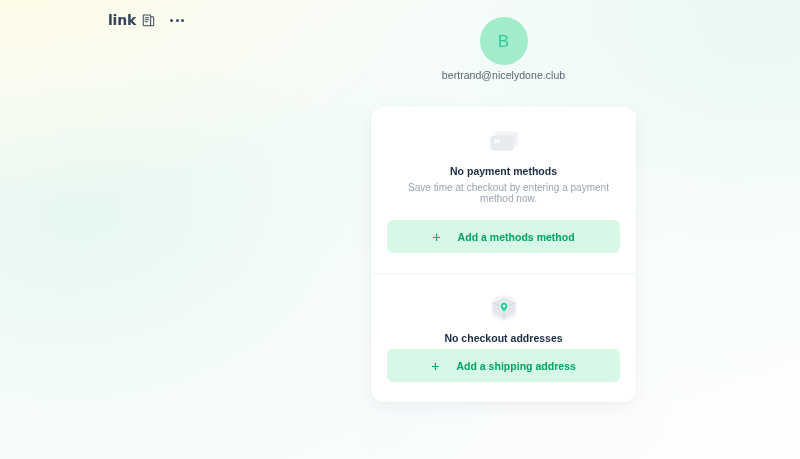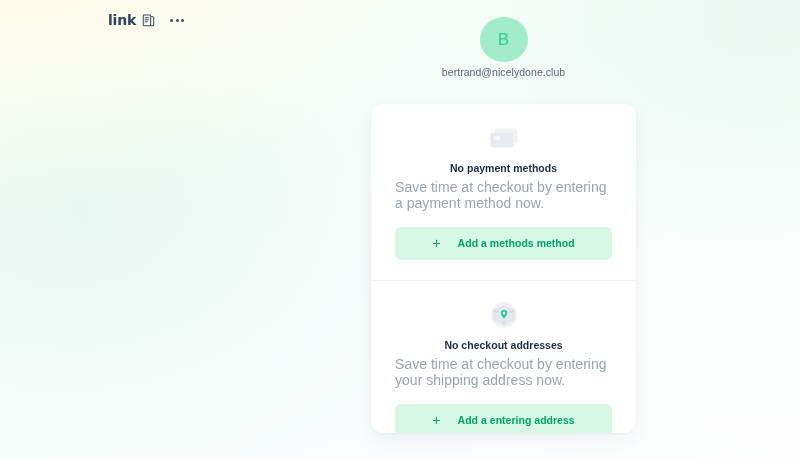--- a/index.html
+++ b/index.html
@@ -126,21 +126,21 @@
     width: 265px;
     margin-top: 26px;
     background: #ffffff;
     border-radius: 12px;
     box-shadow: 0 1px 2px rgba(30,45,70,0.035),
                 0 6px 18px rgba(30,45,70,0.055);
     overflow: hidden;
   }
 
   .section {
-    padding: 19px 24px 20px;
+    padding: 19px 16px 20px;
     display: flex;
     flex-direction: column;
     align-items: center;
   }
   .section + .section {
     border-top: 1px solid #f0f2f4;
   }
 
   .empty-icon {
     height: 30px;
@@ -152,24 +152,26 @@
 
   .section-title {
     font-size: 10.5px;
     font-weight: 700;
     color: #1b2b43;
     letter-spacing: 0.02px;
     margin-bottom: 5px;
   }
 
   .section-sub {
-    font-size: 14px;
+    font-size: 10px;
     color: #9aa4b0;
+    text-align: center;
     letter-spacing: 0.02px;
     margin-bottom: 16px;
+    margin-left: 10px;
   }
 
   .add-btn {
     width: 100%;
     height: 33px;
     border: none;
     border-radius: 6px;
     background: #d7f7e7;
     color: #00a464;
     font-family: "Liberation Sans", sans-serif;
@@ -251,23 +253,22 @@
             <circle cx="15" cy="15" r="13" fill="#f1f3f5"></circle>
             <path d="M15 4.5 26 10v10L15 25.5 4 20V10z" fill="#e4e8ec"></path>
             <path d="M4 10l11 5.2L26 10" stroke="#d3d9df" stroke-width="1.2" fill="none"></path>
             <path d="M15 15.2V25.5" stroke="#d3d9df" stroke-width="1.2"></path>
             <circle cx="15" cy="13.2" r="4.6" fill="#ffffff"></circle>
             <path d="M15 9.6c-2 0-3.6 1.6-3.6 3.5 0 2.6 3.6 5.6 3.6 5.6s3.6-3 3.6-5.6c0-1.9-1.6-3.5-3.6-3.5z" fill="#2ecf9a"></path>
             <circle cx="15" cy="13.1" r="1.35" fill="#ffffff"></circle>
           </svg>
         </div>
         <div class="section-title">No checkout addresses</div>
-        <div class="section-sub">Save time at checkout by entering your shipping address now.</div>
         <button class="add-btn">
           <span class="plus">+</span>
-          <span>Add a entering address</span>
+          <span>Add a shipping address</span>
         </button>
       </div>
 
     </div>
   </div>
 
 </div>
 
 </body></html>

